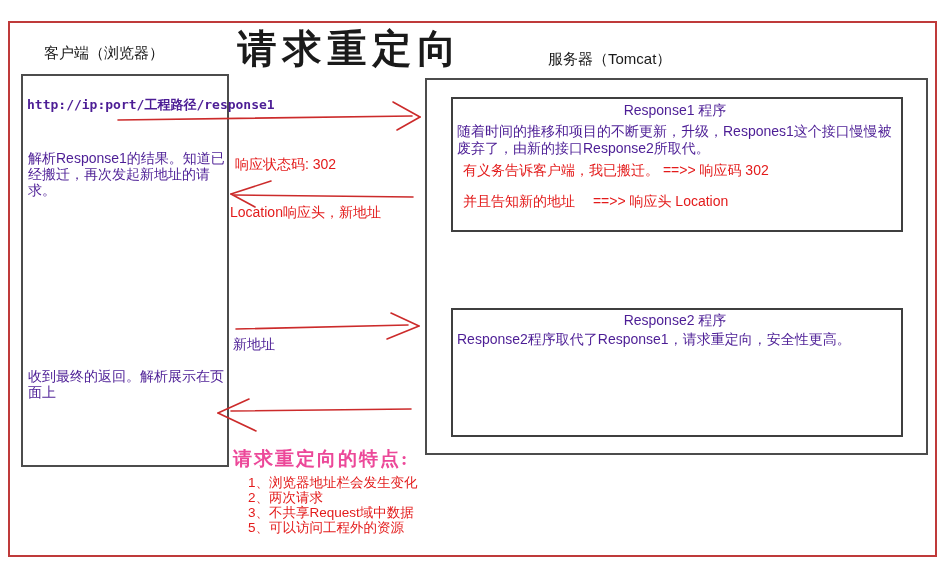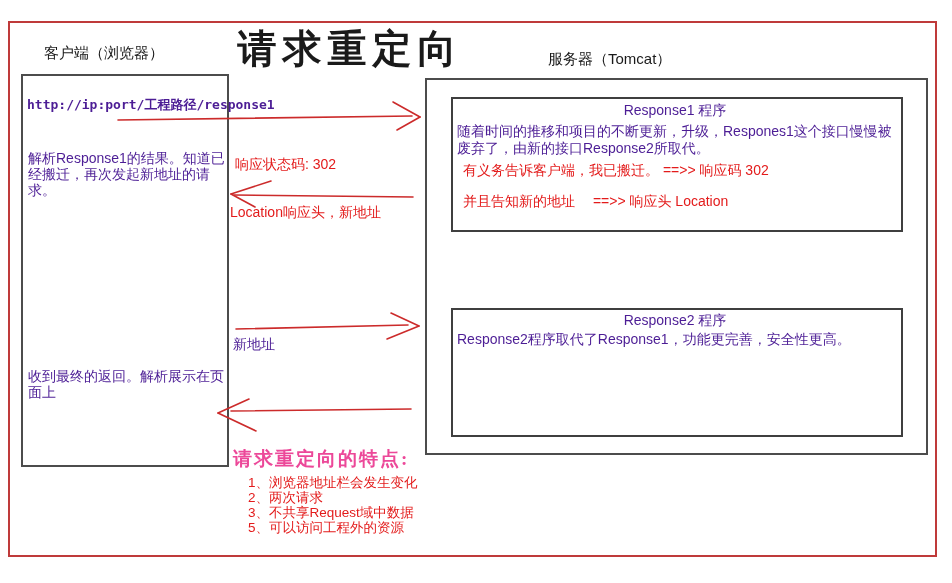--- a/index.html
+++ b/index.html
@@ -121,21 +121,21 @@
   <div class="txt red status-label">响应状态码: 302</div>
   <div class="txt red location-label">Location响应头，新地址</div>
   <div class="txt blue newaddr-label">新地址</div>
 
   <div class="txt blue resp1-title">Response1 程序</div>
   <div class="txt blue resp1-desc">随着时间的推移和项目的不断更新，升级，Respones1这个接口慢慢被废弃了，由新的接口Response2所取代。</div>
   <div class="txt red resp1-note1">有义务告诉客户端，我已搬迁。 ==&gt;&gt; 响应码 302</div>
   <div class="txt red resp1-note2">并且告知新的地址　 ==&gt;&gt; 响应头 Location</div>
 
   <div class="txt blue resp2-title">Response2 程序</div>
-  <div class="txt blue resp2-desc">Response2程序取代了Response1，功能更完善，安全性更高。</div>
+  <div class="txt blue resp2-desc">Response2程序取代了Response1，请求重定向，安全性更高。</div>
 
   <svg class="arrow-layer" viewBox="0 0 952 583" xmlns="http://www.w3.org/2000/svg">
     <g stroke="#cc2b2b" stroke-width="1.6" fill="none" stroke-linecap="round">
 
       <g>
         <line x1="118" y1="120" x2="412" y2="116"></line>
         <line x1="393" y1="102" x2="420" y2="117"></line>
         <line x1="397" y1="130" x2="420" y2="117"></line>
       </g>
 

